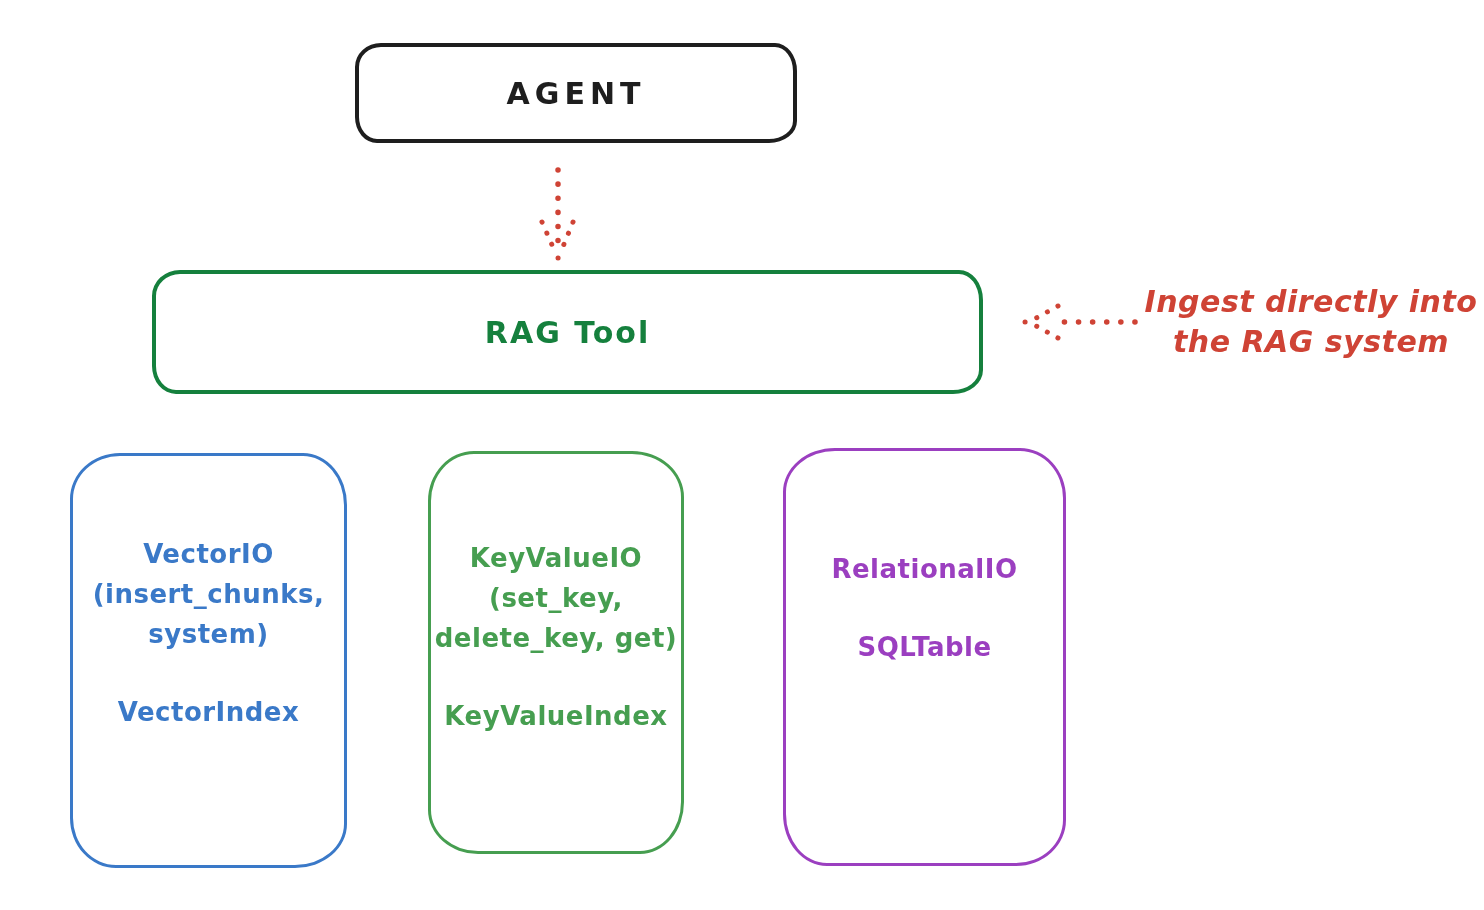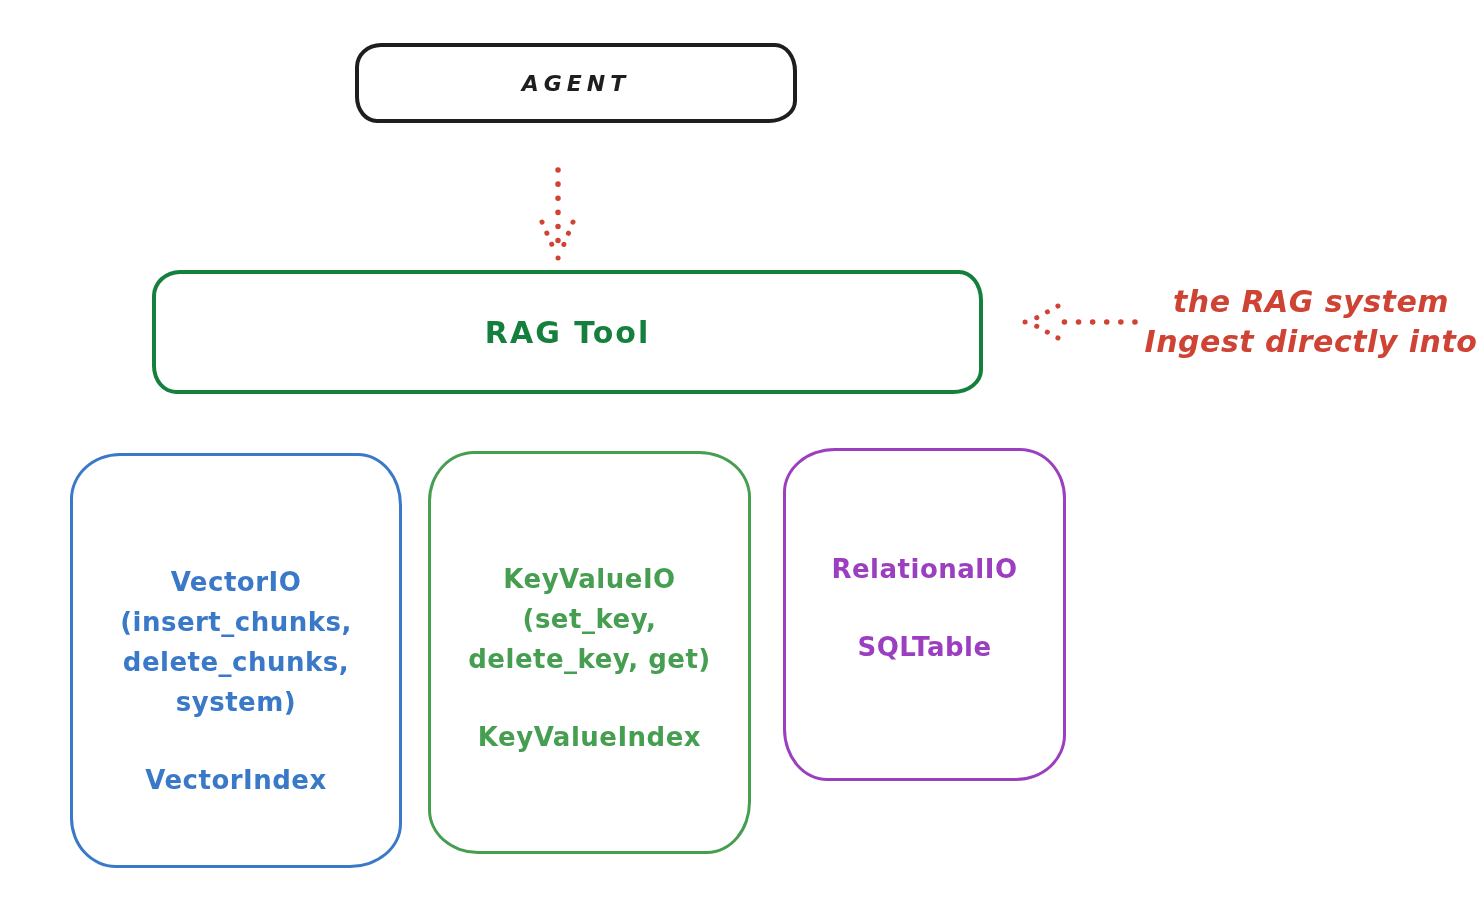--- a/index.html
+++ b/index.html
@@ -20,27 +20,26 @@
     position: absolute;
     box-sizing: border-box;
     background: #ffffff;
     border: 4px solid currentColor;
     display: flex;
     align-items: center;
     justify-content: center;
   }
   .node-agent {
     left: 355px; top: 43px;
-    width: 442px; height: 80px;
+    width: 442px; height: 100px;
     border-radius: 26px 22px 28px 22px / 24px 28px 22px 26px;
     color: #1e1e1e;
-    font-size: 22px;
+    font-size: 30px;
     font-weight: 700;
     letter-spacing: 5px;
-    font-style: italic;
   }
   .node-ragtool {
     left: 152px; top: 270px;
     width: 831px; height: 124px;
     border-radius: 28px 24px 30px 24px / 26px 30px 24px 28px;
     color: #1e1e1e;
     font-size: 30px;
     font-weight: 600;
     letter-spacing: 2px;
   }
@@ -53,33 +52,33 @@
     flex-direction: column;
     align-items: center;
     text-align: center;
     font-size: 26px;
     font-weight: 600;
     line-height: 40px;
     letter-spacing: 0.5px;
   }
   .node-vector {
     left: 70px; top: 453px;
-    width: 332px; height: 415px;
+    width: 277px; height: 415px;
     border-radius: 50px 44px 52px 46px / 46px 52px 44px 50px;
-    padding-top: 106px;
+    padding-top: 78px;
   }
   .node-keyvalue {
     left: 428px; top: 451px;
-    width: 323px; height: 403px;
+    width: 256px; height: 403px;
     border-radius: 46px 52px 44px 50px / 50px 46px 52px 44px;
-    padding-top: 105px;
+    padding-top: 84px;
   }
   .node-relational {
     left: 783px; top: 448px;
-    width: 283px; height: 333px;
+    width: 283px; height: 418px;
     border-radius: 52px 46px 50px 44px / 44px 50px 46px 52px;
     padding-top: 98px;
   }
   .index-label {
     margin-top: 38px;
   }
   .annotation {
     position: absolute;
     left: 1138px; top: 282px;
     width: 346px;
@@ -124,28 +123,27 @@
     </g>
     <g style="stroke: rgb(207, 67, 53);">
       <path class="dot-shaft" d="M1135 322 L1052 322"></path>
       <path class="dot-head" d="M1058 306 L1029 322"></path>
       <path class="dot-head" d="M1058 338 L1029 322"></path>
       <path class="dot-head" d="M1025 322 L1025 322"></path>
     </g>
   </svg>
 
   <div class="annotation" style="color: rgb(207, 67, 53);">
+    <div>Ingest directly into</div>
     <div>the RAG system</div>
-    <div>Ingest directly into</div>
   </div>
 
   <div class="subnode node-vector" style="color: rgb(58, 121, 200);">
     <div>VectorIO</div>
     <div>(insert_chunks,</div>
-    <div>delete_chunks,</div>
     <div>system)</div>
     <div class="index-label">VectorIndex</div>
   </div>
 
   <div class="subnode node-keyvalue" style="color: rgb(70, 158, 80);">
     <div>KeyValueIO</div>
     <div>(set_key,</div>
     <div>delete_key, get)</div>
     <div class="index-label">KeyValueIndex</div>
   </div>

